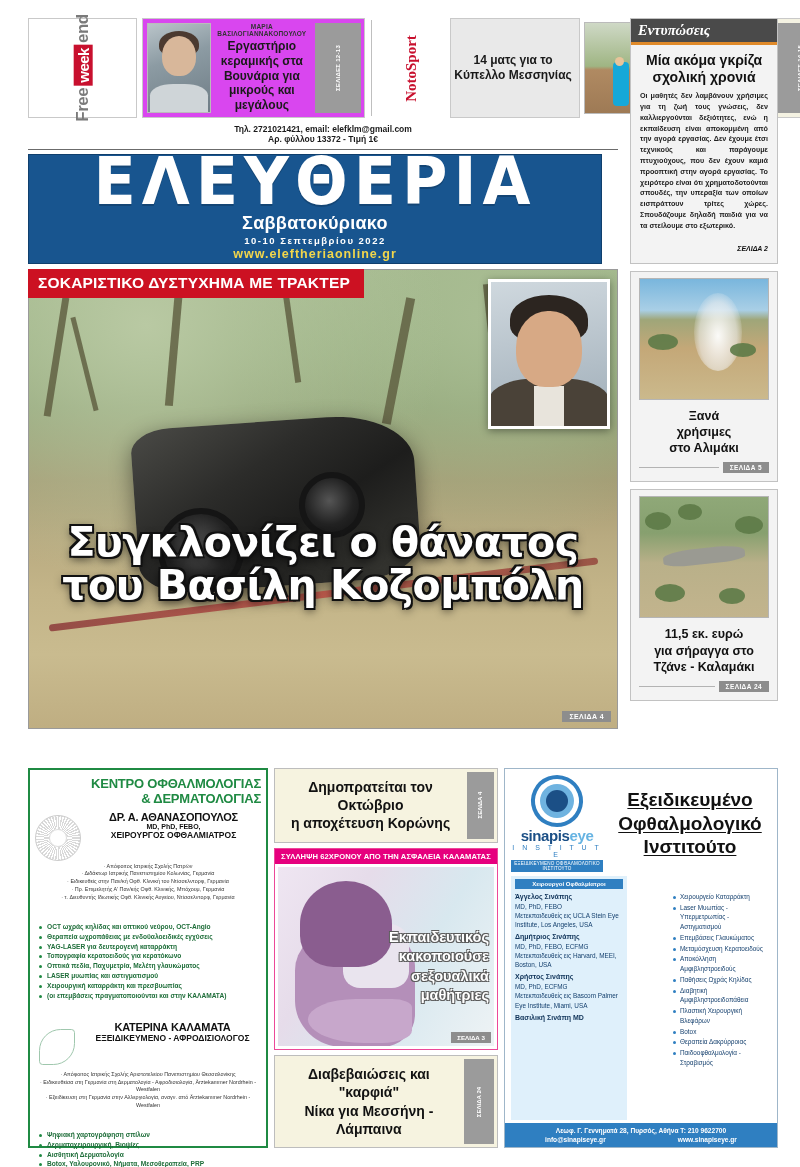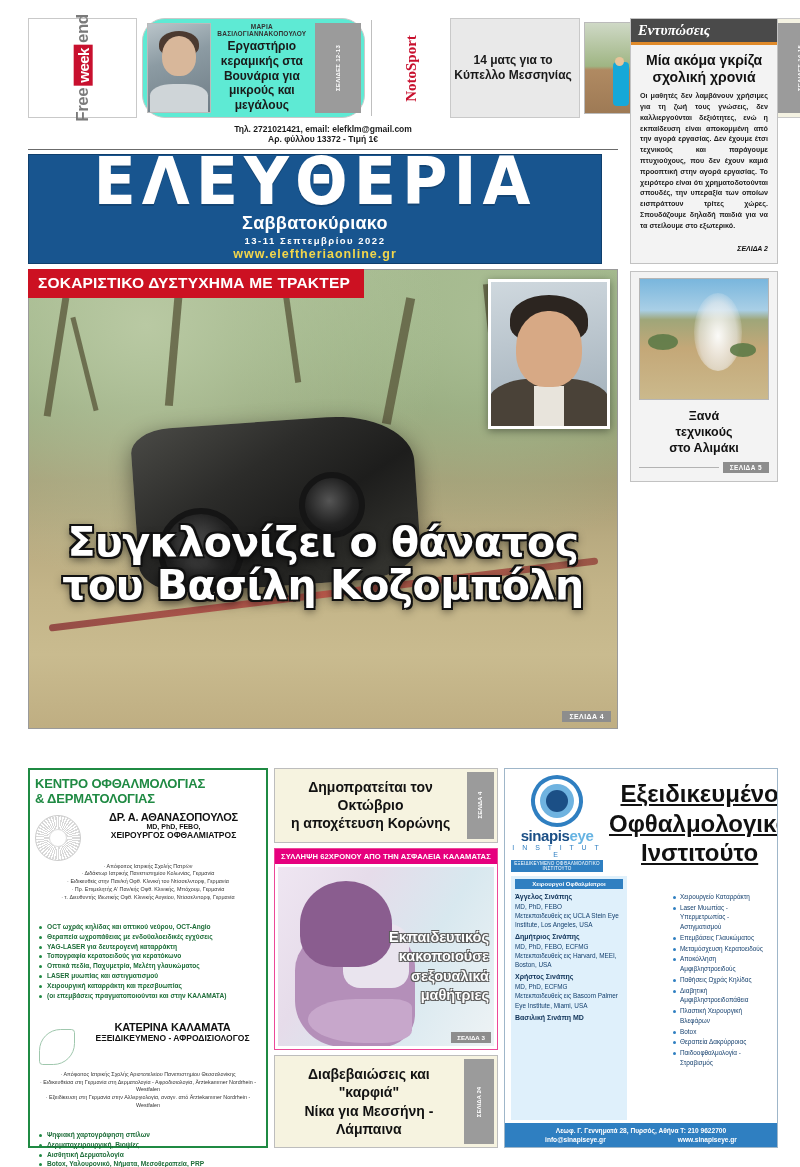--- a/index.html
+++ b/index.html
@@ -29,21 +29,21 @@
   .fw-inner{
     transform:rotate(-90deg);white-space:nowrap;
     font-weight:bold;font-size:17px;letter-spacing:-.5px;
     color:#7a7a7a;display:flex;align-items:center;gap:2px;
   }
   .fw-red{background:#c8102e;color:#fff;padding:1px 3px;font-size:15px;}
   .teaser{
     display:flex;align-items:stretch;border:1px solid #c9c9c9;
     margin-left:5px;background:#f2f0ea;
   }
-  .teaser.t1{flex:0 0 218px;background:#5eead4;border-radius:23px;}
+  .teaser.t1{flex:0 0 218px;background:#d946ef;}
   .teaser-photo{
     flex:0 0 62px;margin:4px;border:1px solid #bbb;
     background:linear-gradient(160deg,#b9c4c9 0%,#8c9ba3 40%,#6f7d86 100%);
     position:relative;overflow:hidden;
   }
   .face{position:absolute;left:50%;top:14%;transform:translateX(-50%);
     width:34px;height:40px;border-radius:50% 50% 45% 45%;background:#d8b79a;}
   .hair{position:absolute;left:50%;top:8%;transform:translateX(-50%);
     width:40px;height:26px;border-radius:50% 50% 40% 40%;background:#4b3a30;}
   .body-sh{position:absolute;left:50%;bottom:0;transform:translateX(-50%);
@@ -248,21 +248,21 @@
     position:absolute;left:28px;right:22px;top:768px;height:380px;
     display:flex;gap:6px;
   }
 
   
   .ad-green{
     flex:0 0 240px;border:2px solid #1f8a43;background:#fff;box-sizing:border-box;
     padding:3px;display:flex;flex-direction:column;
   }
   .ag-title{
-    text-align:left;color:#1f8a43;font-weight:bold;font-size:13px;line-height:1.18;
+    text-align:right;color:#1f8a43;font-weight:bold;font-size:13px;line-height:1.18;
     padding:3px 2px 4px 2px;letter-spacing:-.2px;
   }
   .ag-doc{display:flex;gap:5px;padding:0 2px;}
   .ag-logo{
     flex:0 0 44px;height:44px;border-radius:50%;
     background:repeating-conic-gradient(#d9d9d9 0 4deg,#ffffff 4deg 8deg);
     border:1px solid #ccc;position:relative;margin-top:4px;
   }
   .ag-logo::after{
     content:"";position:absolute;left:50%;top:50%;transform:translate(-50%,-50%);
@@ -350,21 +350,21 @@
   .eye-ico .pupil{
     position:absolute;left:50%;top:50%;transform:translate(-50%,-50%);
     width:22px;height:22px;border-radius:50%;background:#1b4f86;
     box-shadow:0 0 0 6px #6fb3e0;
   }
   .ab-brand{font-size:15px;font-weight:bold;color:#1b4f86;letter-spacing:-.4px;line-height:1;}
   .ab-brand em{font-style:normal;color:#66b3e2;}
   .ab-inst{font-size:7px;letter-spacing:3px;color:#2f7fc1;margin-top:1px;}
   .ab-instgr{font-size:4.6px;letter-spacing:.2px;color:#fff;background:#2f7fc1;margin-top:2px;padding:1px 2px;}
   .ab-title{
-    flex:1;text-align:center;font-size:24px;font-weight:bold;color:#111;
+    flex:1;text-align:center;font-size:19px;font-weight:bold;color:#111;
     line-height:1.24;
   }
   .ab-title u{text-decoration:underline;text-underline-offset:2px;}
   .ab-cols{display:flex;flex:1;padding:2px 6px 0 6px;gap:6px;}
   .ab-left{flex:0 0 116px;background:#dff0fb;padding:3px 4px;box-sizing:border-box;}
   .ab-subhead{
     background:#2f7fc1;color:#fff;font-size:6px;font-weight:bold;
     padding:2px 3px;text-align:center;margin-bottom:3px;
   }
   .ab-doc{font-size:6.4px;color:#15406e;line-height:1.42;margin-bottom:3px;}
@@ -445,21 +445,21 @@
   </div>
 
   <div class="contactbar">
     <span>Τηλ. 2721021421, email: elefklm@gmail.com</span>
     <span>Αρ. φύλλου 13372  -  Τιμή 1€</span>
   </div>
 
   <div class="masthead">
     <div class="mast-title">ΕΛΕΥΘΕΡΙΑ</div>
     <div class="mast-sub">Σαββατοκύριακο</div>
-    <div class="mast-date">13-11 Σεπτεμβρίου 2022</div>
+    <div class="mast-date">10-10 Σεπτεμβρίου 2022</div>
     <div class="mast-url">www.eleftheriaonline.gr</div>
   </div>
 
   <div class="mainblock">
     <div class="redbanner">ΣΟΚΑΡΙΣΤΙΚΟ ΔΥΣΤΥΧΗΜΑ ΜΕ ΤΡΑΚΤΕΡ</div>
 
     <div class="mainphoto">
       <div class="tree" style="left:4%;top:6%;width:7px;height:120px;transform:rotate(9deg)"></div>
       <div class="tree" style="left:9%;top:10%;width:5px;height:96px;transform:rotate(-14deg)"></div>
       <div class="tree" style="left:24%;top:4%;width:8px;height:118px;transform:rotate(5deg)"></div>
@@ -499,29 +499,48 @@
     </div>
 
     <div class="side-box">
       <div class="side-photo ph-fire">
         <div class="smoke"></div>
         <div class="bush" style="left:6%;top:46%;width:30px;height:16px;"></div>
         <div class="bush" style="left:70%;top:54%;width:26px;height:14px;"></div>
       </div>
       <div class="side-cap">
         <span>Ξανά</span><br>
-        <span>τεχνικούς</span><br>
+        <span>χρήσιμες</span><br>
         <span>στο Αλιμάκι</span>
       </div>
       <div class="badge-line">
         <div class="badge-rule"></div>
         <div class="badge">ΣΕΛΙΔΑ 5</div>
       </div>
     </div>
 
+    <div class="side-box">
+      <div class="side-photo ph-road">
+        <div class="road"></div>
+        <div class="bush" style="left:4%;top:12%;width:26px;height:18px;"></div>
+        <div class="bush" style="left:30%;top:6%;width:24px;height:16px;"></div>
+        <div class="bush" style="left:74%;top:16%;width:28px;height:18px;"></div>
+        <div class="bush" style="left:12%;top:72%;width:30px;height:18px;"></div>
+        <div class="bush" style="left:62%;top:76%;width:26px;height:16px;"></div>
+      </div>
+      <div class="side-cap">
+        <span>11,5 εκ. ευρώ</span><br>
+        <span>για σήραγγα στο</span><br>
+        <span>Τζάνε - Καλαμάκι</span>
+      </div>
+      <div class="badge-line">
+        <div class="badge-rule"></div>
+        <div class="badge">ΣΕΛΙΔΑ 24</div>
+      </div>
+    </div>
   </div>
 
   <div class="bottomrow">
 
     <div class="ad-green">
       <div class="ag-title">
         <span>ΚΕΝΤΡΟ ΟΦΘΑΛΜΟΛΟΓΙΑΣ</span><br>
         <span>&amp; ΔΕΡΜΑΤΟΛΟΓΙΑΣ</span>
       </div>
 

